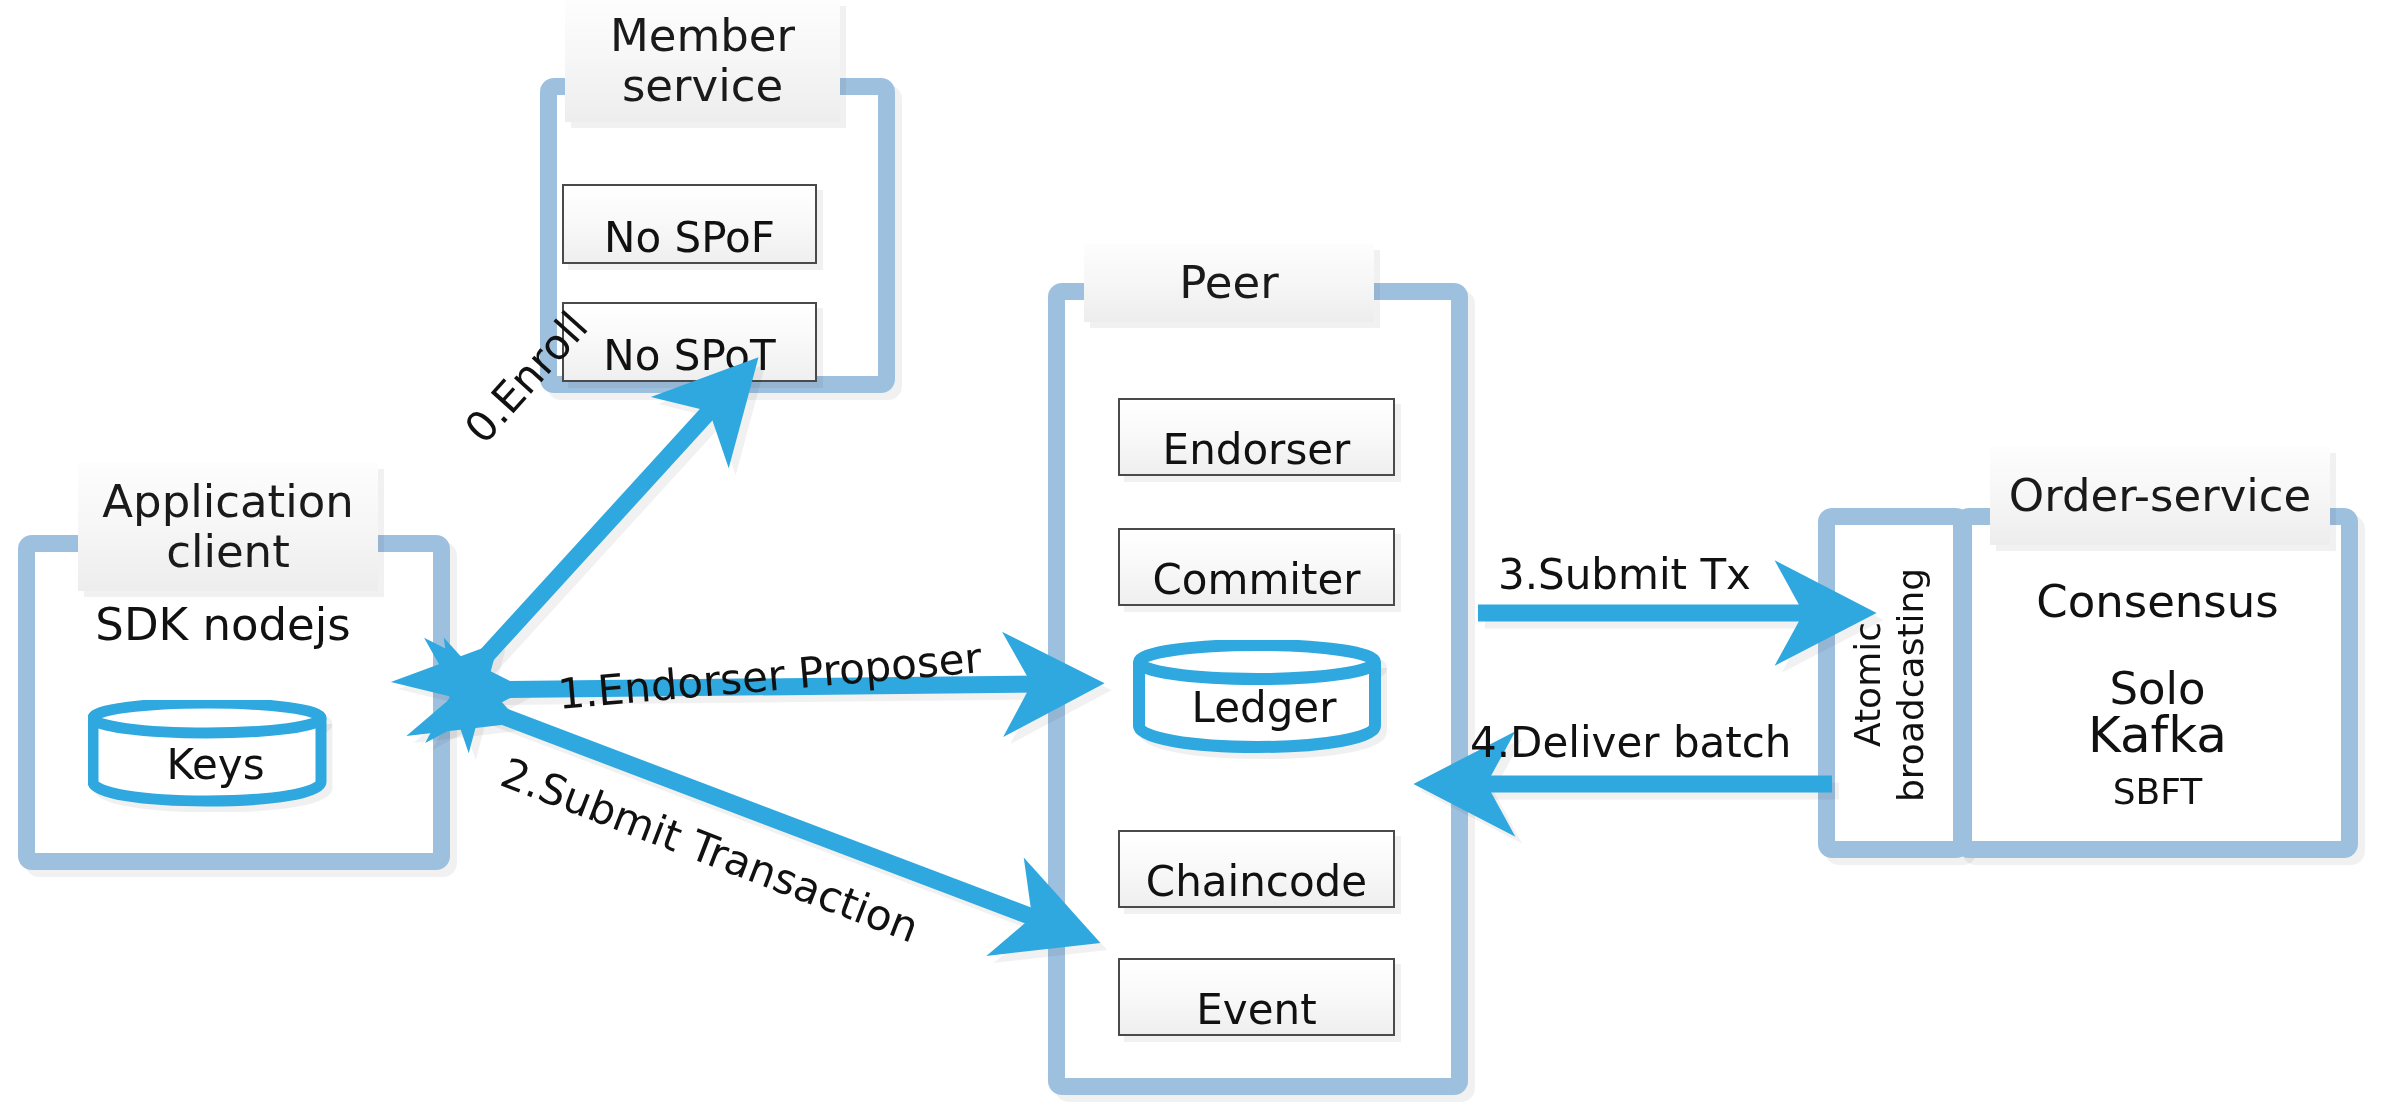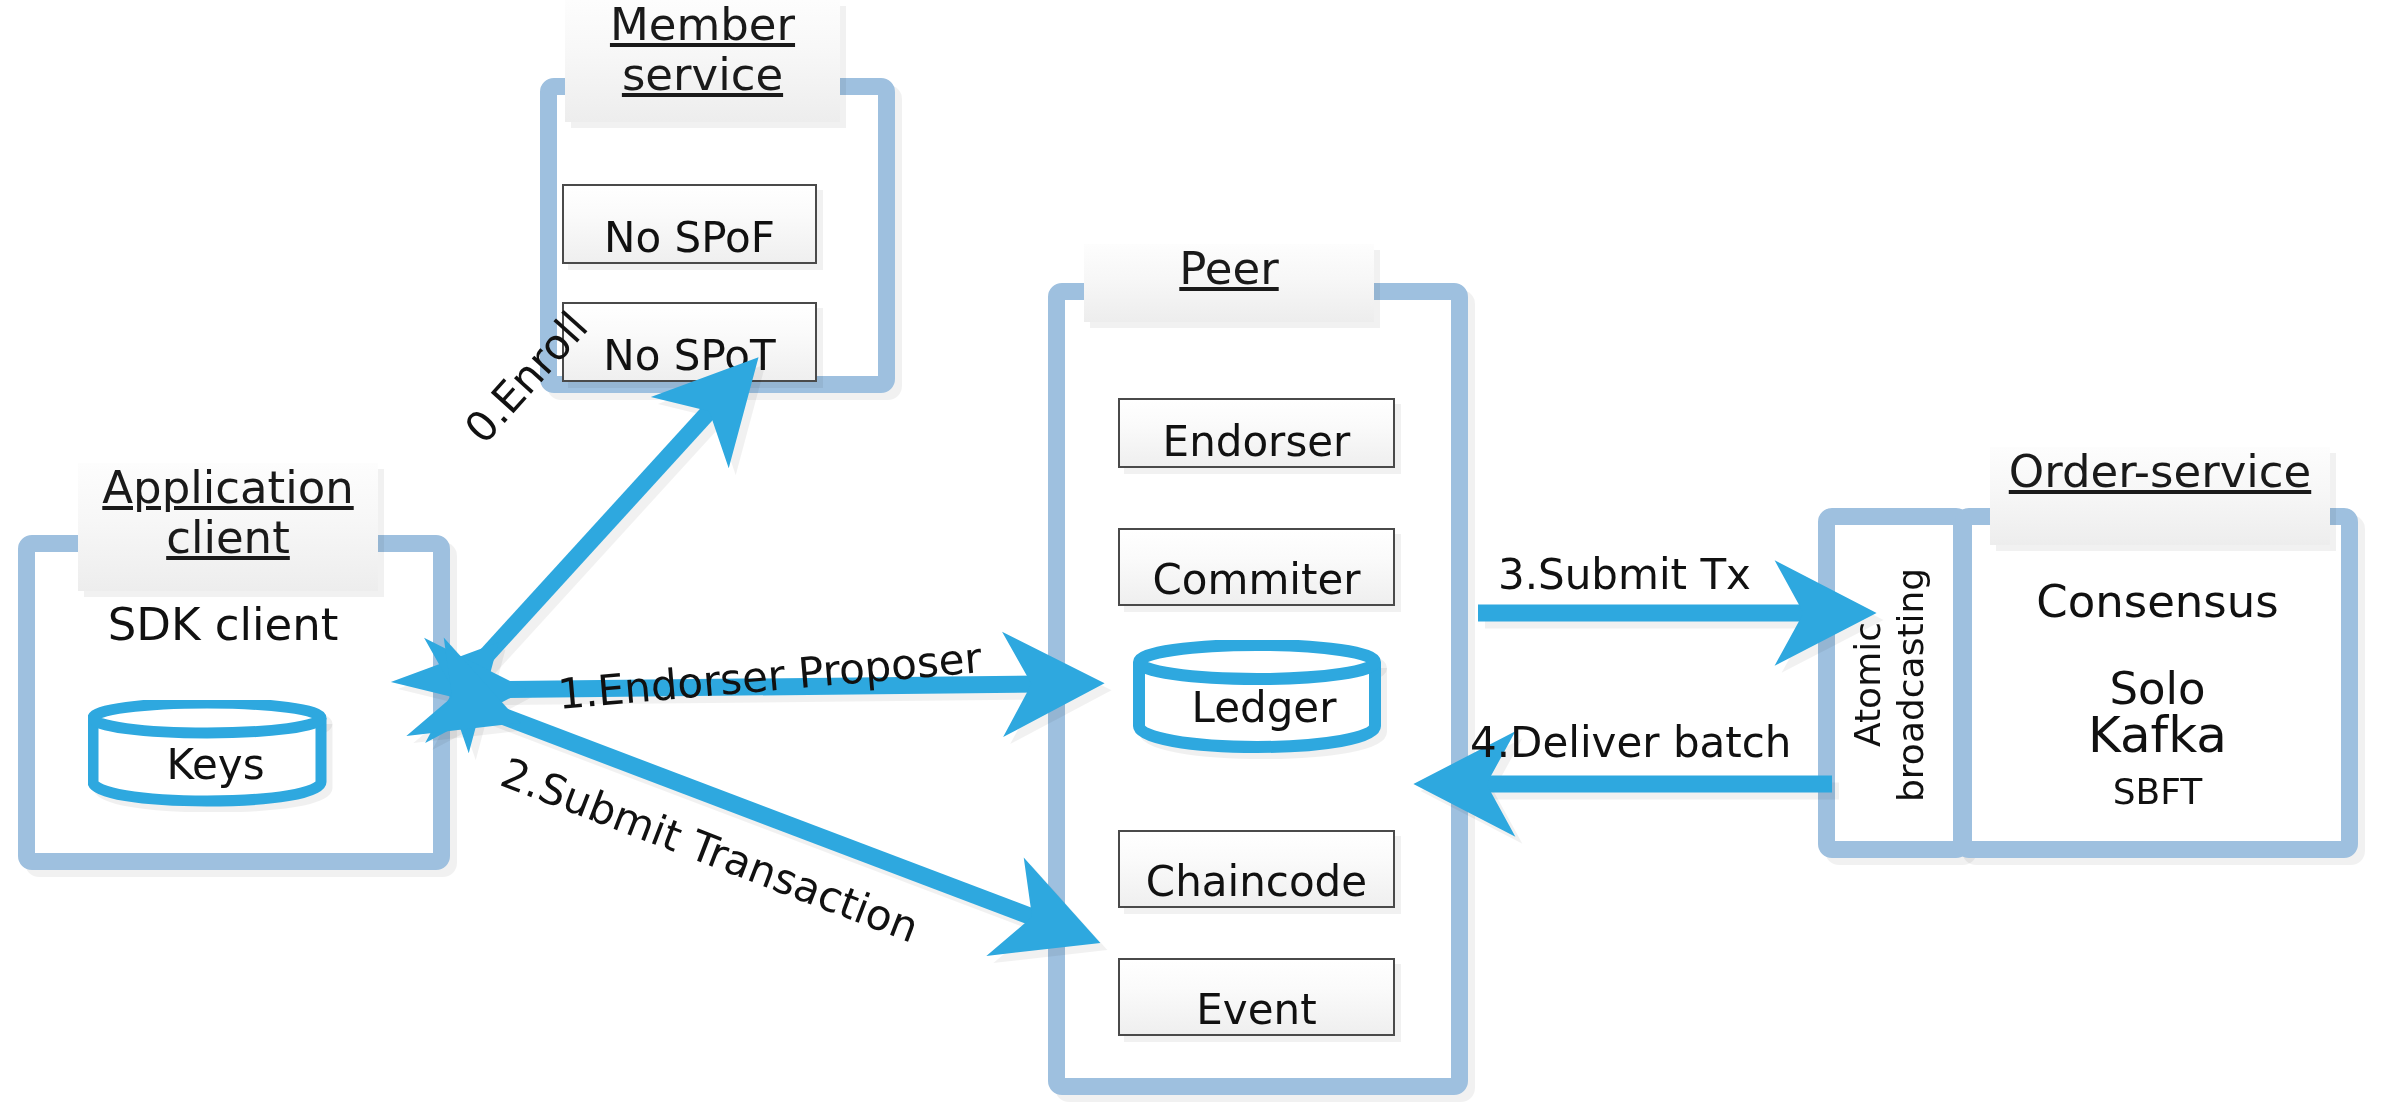--- a/index.html
+++ b/index.html
@@ -26,27 +26,26 @@
     background: #ffffff;
     box-shadow: 7px 7px 0 rgba(0,0,0,0.055);
   }
   
   .title-plate {
     position: absolute;
     box-sizing: border-box;
     background: linear-gradient(180deg, #fdfdfd 0%, #f7f7f7 45%, #ededed 100%);
     box-shadow: 6px 6px 0 rgba(0,0,0,0.055);
     display: flex;
-    align-items: flex-start;
+    align-items: center;
     justify-content: center;
     text-align: center;
     color: #1a1a1a;
     line-height: 1.12;
     z-index: 6;
-    text-decoration: underline;
   }
   
   .comp-box {
     position: absolute;
     box-sizing: border-box;
     border: 2px solid #4a4a4a;
     background: linear-gradient(180deg, #ffffff 0%, #fafafa 40%, #efefef 100%);
     box-shadow: 6px 6px 0 rgba(0,0,0,0.055);
     display: flex;
     align-items: flex-end;
@@ -141,21 +140,21 @@
 
   <div class="container-box" style="left:18px; top:535px; width:432px; height:335px;"></div>
 
   <div class="title-plate" style="left:78px; top:463px; width:300px; height:128px; font-size:45px;">
     <span style="display:block;">
       <span>Application</span><br>
       <span>client</span>
     </span>
   </div>
 
-  <div class="plain-text" style="left:48px; top:598px; width:350px; font-size:45px;">SDK client</div>
+  <div class="plain-text" style="left:48px; top:598px; width:350px; font-size:45px;">SDK nodejs</div>
 
   <div class="cylinder" style="left:88px; top:700px; width:255px; height:112px;">
     <svg width="255" height="112" viewBox="0 0 255 112" style="position:absolute;left:0;top:0;">
       <g transform="translate(6,6)">
         <path d="M5,18 L5,82 C5,93 54,101 119,101 C184,101 233,93 233,82 L233,18" fill="none" stroke="rgba(0,0,0,0.06)" stroke-width="11"></path>
         <ellipse cx="119" cy="18" rx="114" ry="15" fill="none" stroke="rgba(0,0,0,0.06)" stroke-width="11"></ellipse>
       </g>
       <path d="M5,18 L5,82 C5,93 54,101 119,101 C184,101 233,93 233,82 L233,18" fill="#ffffff" stroke="#2EA8DF" stroke-width="11"></path>
       <ellipse cx="119" cy="18" rx="114" ry="15" fill="#ffffff" stroke="#2EA8DF" stroke-width="11"></ellipse>
     </svg>
@@ -178,21 +177,21 @@
   <div class="comp-box" style="left:562px; top:262px; width:255px; height:80px; font-size:42px;">
     <span>No SPoT</span>
   </div>
 
   <div class="container-box" style="left:1048px; top:283px; width:420px; height:812px;"></div>
 
   <div class="title-plate" style="left:1084px; top:244px; width:290px; height:78px; font-size:45px;">
     <span>Peer</span>
   </div>
 
-  <div class="comp-box" style="left:1118px; top:358px; width:277px; height:70px; font-size:42px;">
+  <div class="comp-box" style="left:1118px; top:358px; width:277px; height:78px; font-size:42px;">
     <span>Endorser</span>
   </div>
 
   <div class="comp-box" style="left:1118px; top:488px; width:277px; height:78px; font-size:42px;">
     <span>Commiter</span>
   </div>
 
   <div class="cylinder" style="left:1133px; top:640px; width:262px; height:125px;">
     <svg width="262" height="125" viewBox="0 0 262 125" style="position:absolute;left:0;top:0;">
       <g transform="translate(6,6)">

